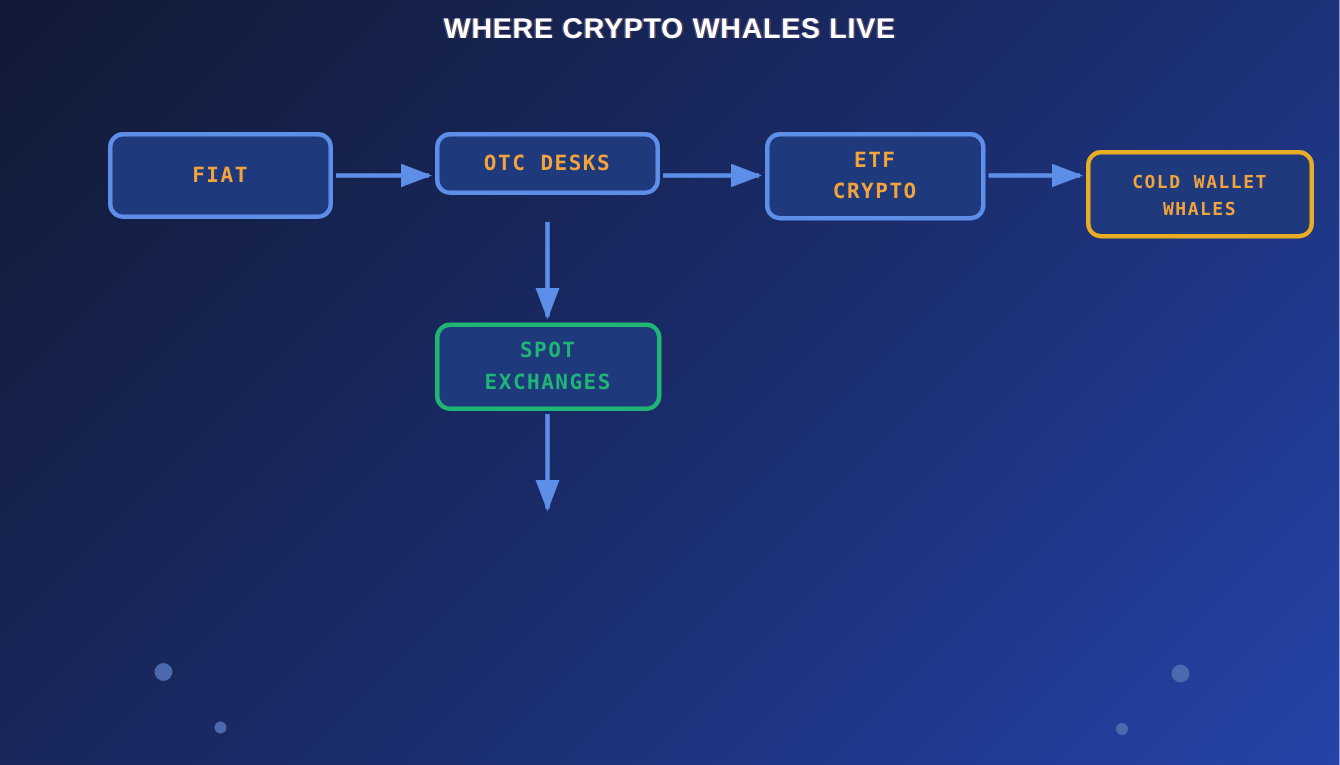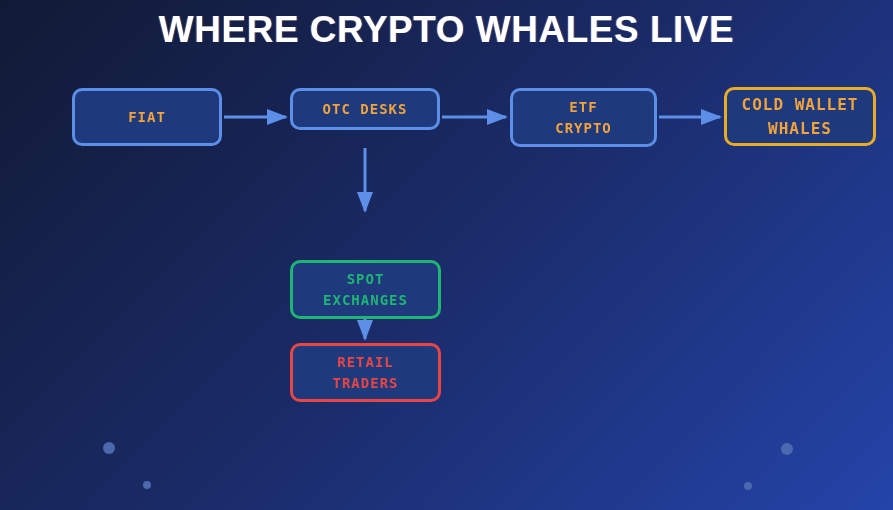--- a/index.html
+++ b/index.html
@@ -9,21 +9,21 @@
     background: linear-gradient(135deg, #111a35 0%, #1a2a66 48%, #2444a9 100%);
     position: relative;
   }
   .stage { position: absolute; inset: 0; }
   .title {
     position: absolute;
     top: 9px; left: 0; right: 0;
     text-align: center;
     font-family: "Liberation Sans", sans-serif;
     font-weight: bold;
-    font-size: 37px;
+    font-size: 19px;
     letter-spacing: 0.5px;
     color: #ffffff;
     text-shadow: 1px 0 0 rgba(230,120,60,0.35), -1px 0 0 rgba(120,160,255,0.35);
   }
   .arrows { position: absolute; inset: 0; width: 893px; height: 510px; pointer-events: none; }
   .node {
     position: absolute;
     background: #1e3a7d;
     border: 3px solid #5d8fe8;
     border-radius: 10px;
@@ -34,22 +34,22 @@
     font-weight: bold;
     font-size: 14px;
     line-height: 1.5;
     letter-spacing: 1px;
     color: #f2a33b;
   }
   .node .label { white-space: pre-line; }
   .n-fiat   { left: 72px;  top: 88px;  width: 150px; height: 58px; font-size: 14px; text-align: right; }
   .n-otc    { left: 290px; top: 88px;  width: 150px; height: 42px; }
   .n-etf    { left: 510px; top: 88px;  width: 147px; height: 59px; }
-  .n-cold   { left: 724px; top: 87px;  width: 152px; height: 59px; font-size: 16px; border-color: #e9ac25; }
-  .n-spot   { left: 290px; top: 215px; width: 151px; height: 59px; border-color: #1fb574; color: #1fb574; margin-top: 45px; }
+  .n-cold   { left: 724px; top: 100px;  width: 152px; height: 59px; font-size: 12px; border-color: #e9ac25; }
+  .n-spot   { left: 290px; top: 215px; width: 151px; height: 59px; border-color: #1fb574; color: #1fb574; }
   .n-retail { left: 290px; top: 343px; width: 151px; height: 59px; border-color: #e84545; color: #e84545; }
   .dot { position: absolute; border-radius: 50%; background: #4a69ae; }
   .dot-1 { left: 103px; top: 442px; width: 12px; height: 12px; }
   .dot-2 { left: 143px; top: 481px; width: 8px;  height: 8px; }
   .dot-3 { left: 781px; top: 443px; width: 12px; height: 12px; }
   .dot-4 { left: 744px; top: 482px; width: 8px;  height: 8px; }
 </style>
 </head>
 <body>
 
@@ -88,23 +88,19 @@
   <div class="node n-cold">
     <span class="label">COLD WALLET
 WHALES</span>
   </div>
 
   <div class="node n-spot">
     <span class="label">SPOT
 EXCHANGES</span>
   </div>
 
-  <div class="node n-retail">
-    <span class="label">RETAIL
-TRADERS</span>
-  </div>
 
   <span class="dot dot-1"></span>
   <span class="dot dot-2"></span>
   <span class="dot dot-3"></span>
   <span class="dot dot-4"></span>
 
 </div>
 
 </body></html>

